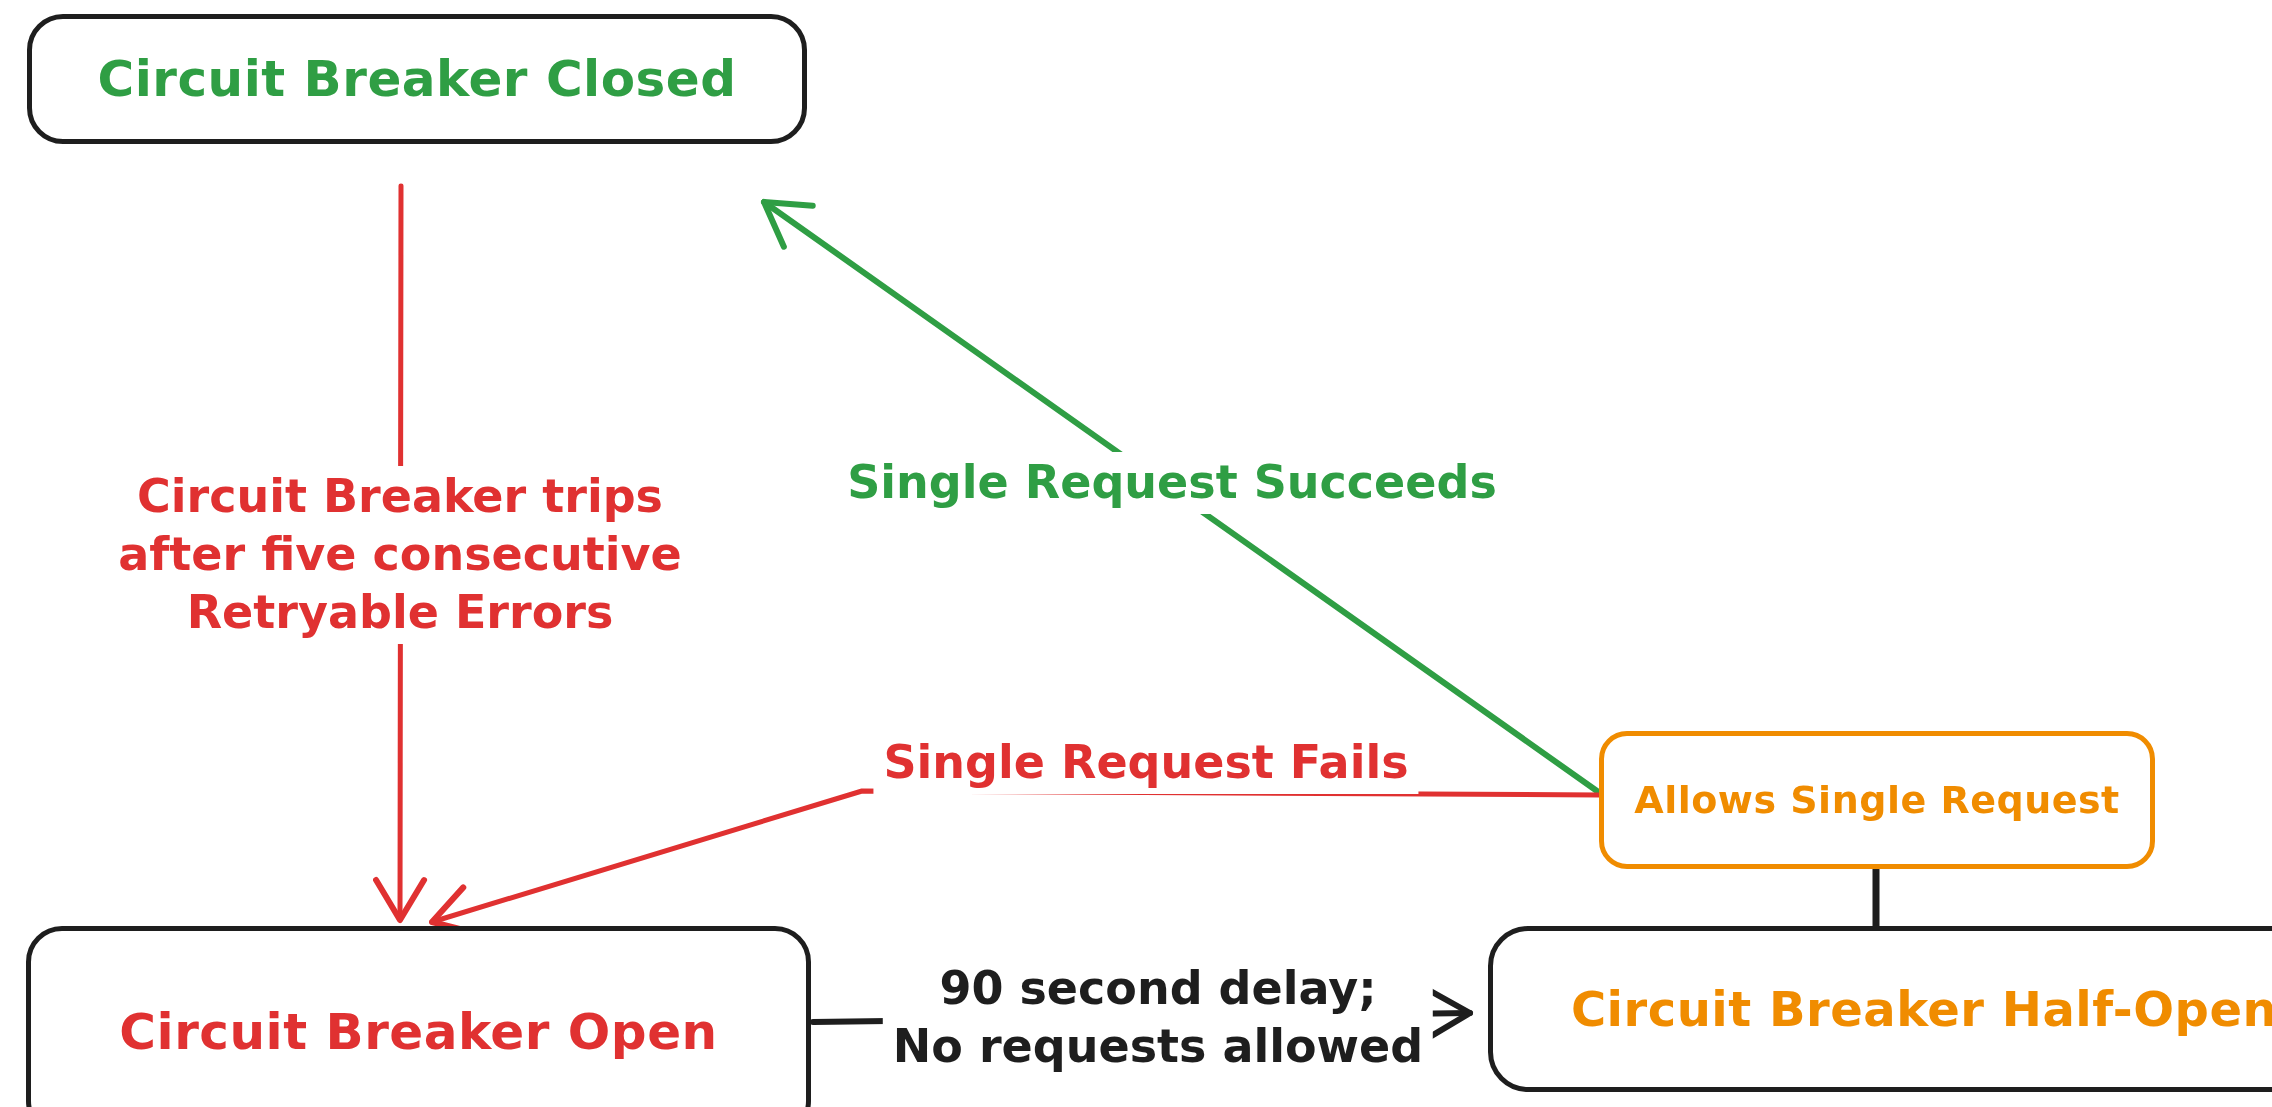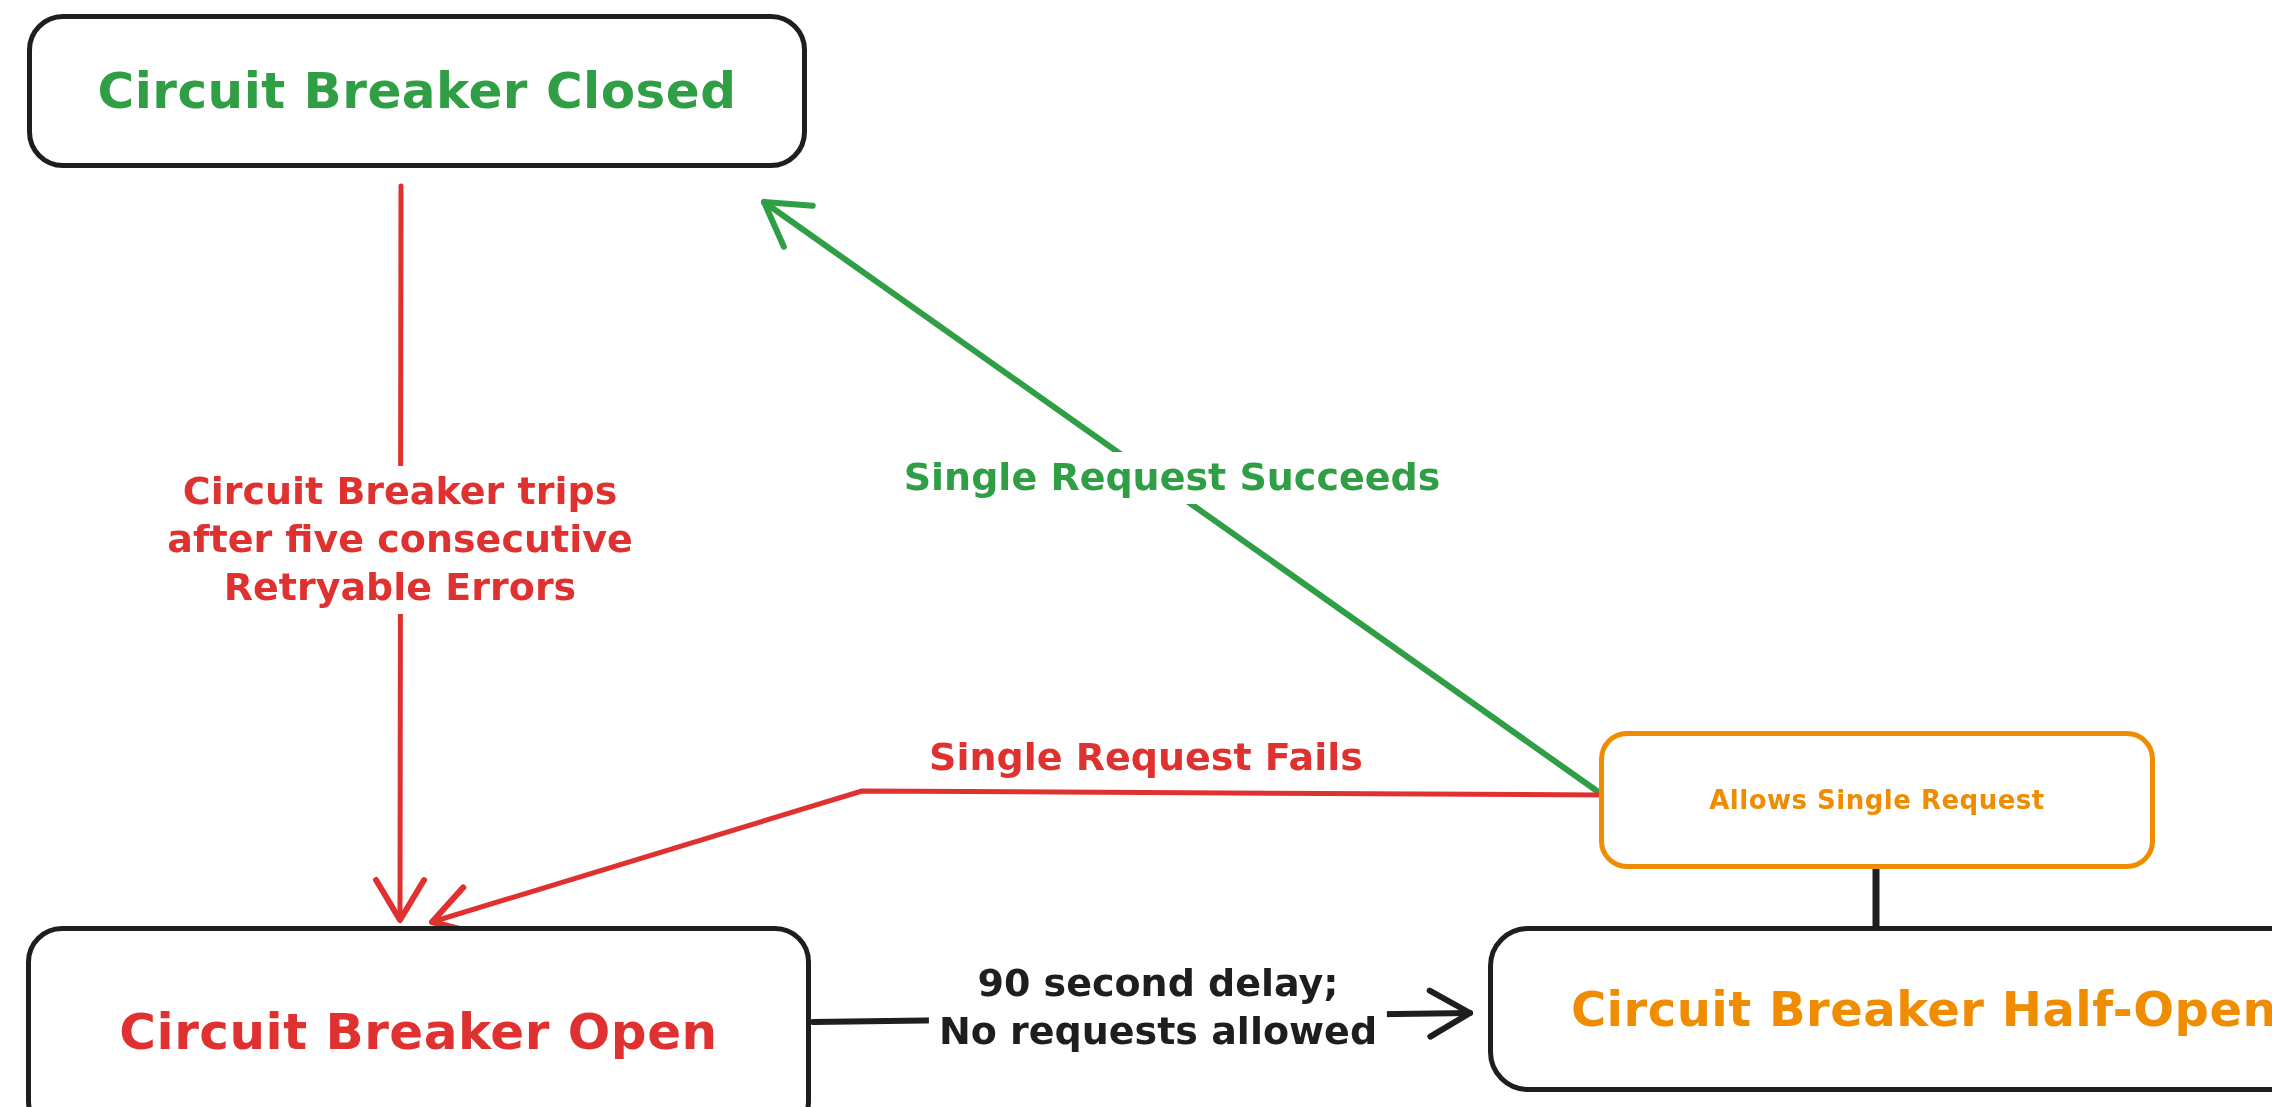--- a/index.html
+++ b/index.html
@@ -47,35 +47,35 @@
     border-color: #f08c00;
     border-radius: 28px;
   }
   .node-label {
     font-size: 50px;
     font-weight: bold;
     letter-spacing: 0.5px;
     white-space: nowrap;
   }
   .node-label.small { font-size: 48px; }
-  .node-label.allows { font-size: 26px; }
+  .node-label.allows { font-size: 38px; }
 
   .text-green  { color: #2f9e44; }
   .text-red    { color: #e03131; }
   .text-orange { color: #f08c00; }
   .text-black  { color: #1e1e1e; }
 
   .edge-label {
     position: absolute;
     z-index: 3;
     transform: translateX(-50%);
     background: #ffffff;
     text-align: center;
     white-space: pre-line;
-    font-size: 38px;
+    font-size: 46px;
     font-weight: bold;
     line-height: 1.26;
     padding: 2px 10px;
   }
 </style>
 </head>
 <body>
 
 <div class="stage">
 
@@ -96,21 +96,21 @@
 
     <path class="stroke-green" d="M1597 791 L764 202" marker-end="url(#arw-green)"></path>
 
     <path class="stroke-red" d="M1599 795 L862 791 L432 922" marker-end="url(#arw-red)"></path>
 
     <path class="stroke-black" d="M813 1022 L1470 1013" marker-end="url(#arw-black)"></path>
 
     <path class="stroke-black w7" d="M1876 862 L1876 928"></path>
   </svg>
 
-  <div class="node" style="left:27px; top:14px; width:780px; height:154px;">
+  <div class="node" style="left:27px; top:14px; width:780px; height:130px;">
     <span class="node-label text-green">Circuit Breaker Closed</span>
   </div>
 
   <div class="node" style="left:26px; top:926px; width:785px; height:211px;">
     <span class="node-label text-red">Circuit Breaker Open</span>
   </div>
 
   <div class="node" style="left:1488px; top:926px; width:872px; height:166px; border-radius:40px;">
     <span class="node-label small text-orange">Circuit Breaker Half-Open</span>
   </div>

